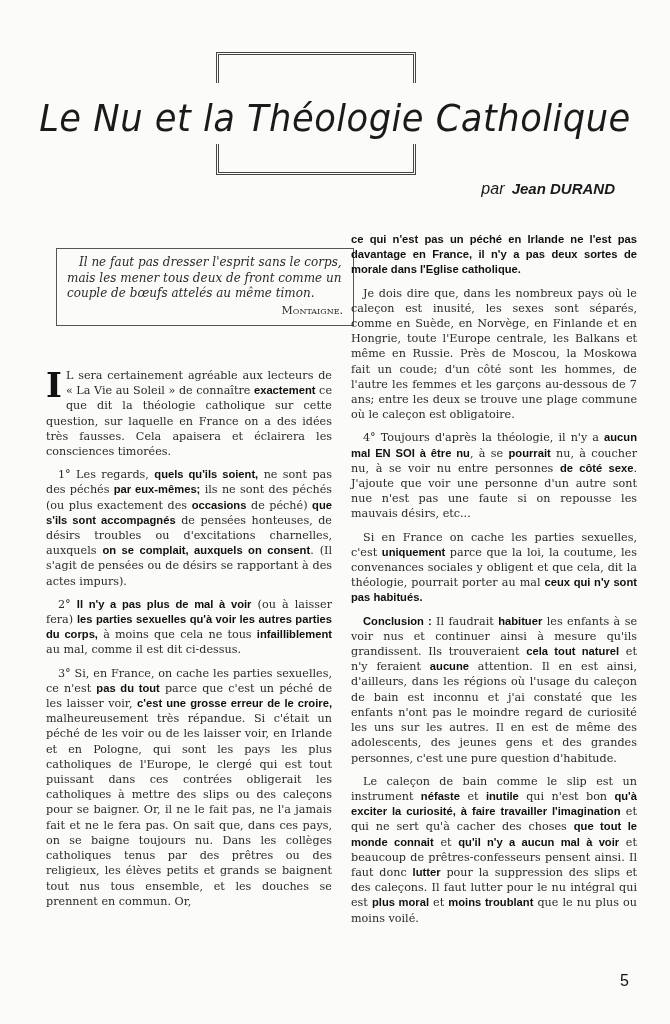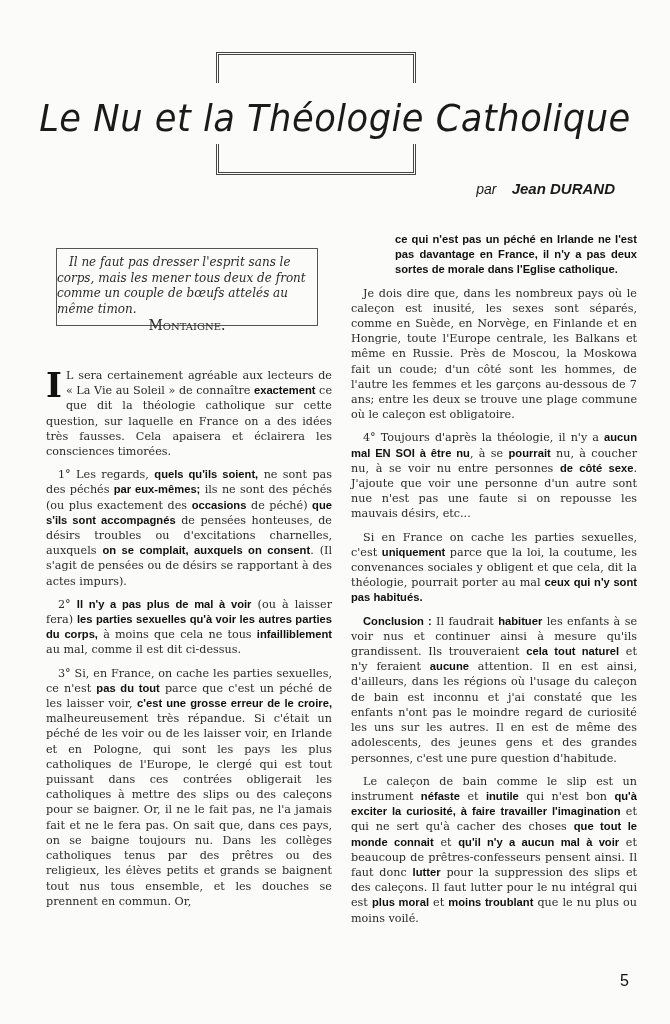--- a/index.html
+++ b/index.html
@@ -17,31 +17,31 @@
       position:absolute; top:96px; left:0; width:670px; text-align:center;
       font-family:"DejaVu Sans","Liberation Sans",sans-serif; font-style:italic;
       font-weight:300; font-size:38px; letter-spacing:0.5px; color:#1a1a1a;
       transform:scaleX(0.93); transform-origin:center;
     }
     .byline {
       position:absolute; top:180px; right:55px;
       font-family:"Liberation Sans",sans-serif; font-style:italic; font-weight:bold; font-size:15px;
       color:#1a1a1a;
     }
-    .byline .par { font-weight:normal; font-size:14px; margin-right:11px; }
+    .byline .par { font-weight:normal; font-size:16px; margin-right:3px; }
     .col { position:absolute; top:0; width:286px; font-size:11.2px; line-height:15.2px; text-align:justify; }
     .col-left { left:46px; }
     .col-right { left:351px; }
     .quote-box {
-      position:absolute; top:248px; left:56px; width:262px; height:78px;
-      border:1px solid #555; padding:6px 0; box-sizing:border-box;
+      position:absolute; top:248px; left:56px; width:298px; height:78px;
+      border:1px solid #555; padding:6px 10px; box-sizing:border-box;
       font-style:italic; font-size:12px; line-height:15.5px;
     }
     .quote-box .q-text { text-indent:12px; }
-    .quote-box .q-author { text-align:center; font-style:normal; font-variant:small-caps; font-size:14px; margin-top:1px; }
+    .quote-box .q-author { text-align:right; font-style:normal; font-variant:small-caps; font-size:11px; margin-top:1px; }
     p { margin:0 0 8px 0; text-indent:12px; }
     b { font-family:"Liberation Sans",sans-serif; font-weight:bold; color:#111; }
     .dropcap {
       float:left; font-size:34px; line-height:30px; margin:2px 4px 0 0; font-weight:bold; color:#111;
     }
     .page-num {
       position:absolute; top:972px; left:620px;
       font-family:"Liberation Sans",sans-serif; font-size:16px; color:#111;
     }
   </style>
@@ -71,21 +71,21 @@
   </p>
   <p>
     <span>2° </span><b>Il n'y a pas plus de mal à voir</b><span> (ou à laisser fera) </span><b>les parties sexuelles qu'à voir les autres parties du corps,</b><span> à moins que cela ne tous </span><b>infailliblement</b><span> au mal, comme il est dit ci-dessus.</span>
   </p>
   <p>
     <span>3° Si, en France, on cache les parties sexuelles, ce n'est </span><b>pas du tout</b><span> parce que c'est un péché de les laisser voir, </span><b>c'est une grosse erreur de le croire,</b><span> malheureusement très répandue. Si c'était un péché de les voir ou de les laisser voir, en Irlande et en Pologne, qui sont les pays les plus catholiques de l'Europe, le clergé qui est tout puissant dans ces contrées obligerait les catholiques à mettre des slips ou des caleçons pour se baigner. Or, il ne le fait pas, ne l'a jamais fait et ne le fera pas. On sait que, dans ces pays, on se baigne toujours nu. Dans les collèges catholiques tenus par des prêtres ou des religieux, les élèves petits et grands se baignent tout nus tous ensemble, et les douches se prennent en commun. Or,</span>
   </p>
 </div>
 
 <div class="col col-right" style="top:232px;">
-  <p style="text-indent:0;margin-left:44px;"><b>ce qui n'est pas un péché en Irlande ne l'est pas davantage en France, il n'y a pas deux sortes de morale dans l'Eglise catholique.</b></p>
+  <p style="text-indent:0;"><b>ce qui n'est pas un péché en Irlande ne l'est pas davantage en France, il n'y a pas deux sortes de morale dans l'Eglise catholique.</b></p>
   <p>Je dois dire que, dans les nombreux pays où le caleçon est inusité, les sexes sont séparés, comme en Suède, en Norvège, en Finlande et en Hongrie, toute l'Europe centrale, les Balkans et même en Russie. Près de Moscou, la Moskowa fait un coude; d'un côté sont les hommes, de l'autre les femmes et les garçons au-dessous de 7 ans; entre les deux se trouve une plage commune où le caleçon est obligatoire.</p>
   <p>
     <span>4° Toujours d'après la théologie, il n'y a </span><b>aucun mal EN SOI à être nu</b><span>, à se </span><b>pourrait</b><span> nu, à coucher nu, à se voir nu entre personnes </span><b>de côté sexe</b><span>. J'ajoute que voir une personne d'un autre sont nue n'est pas une faute si on repousse les mauvais désirs, etc...</span>
   </p>
   <p>
     <span>Si en France on cache les parties sexuelles, c'est </span><b>uniquement</b><span> parce que la loi, la coutume, les convenances sociales y obligent et que cela, dit la théologie, pourrait porter au mal </span><b>ceux qui n'y sont pas habitués.</b>
   </p>
   <p>
     <b>Conclusion :</b><span> Il faudrait </span><b>habituer</b><span> les enfants à se voir nus et continuer ainsi à mesure qu'ils grandissent. Ils trouveraient </span><b>cela tout naturel</b><span> et n'y feraient </span><b>aucune</b><span> attention. Il en est ainsi, d'ailleurs, dans les régions où l'usage du caleçon de bain est inconnu et j'ai constaté que les enfants n'ont pas le moindre regard de curiosité les uns sur les autres. Il en est de même des adolescents, des jeunes gens et des grandes personnes, c'est une pure question d'habitude.</span>
   </p>

